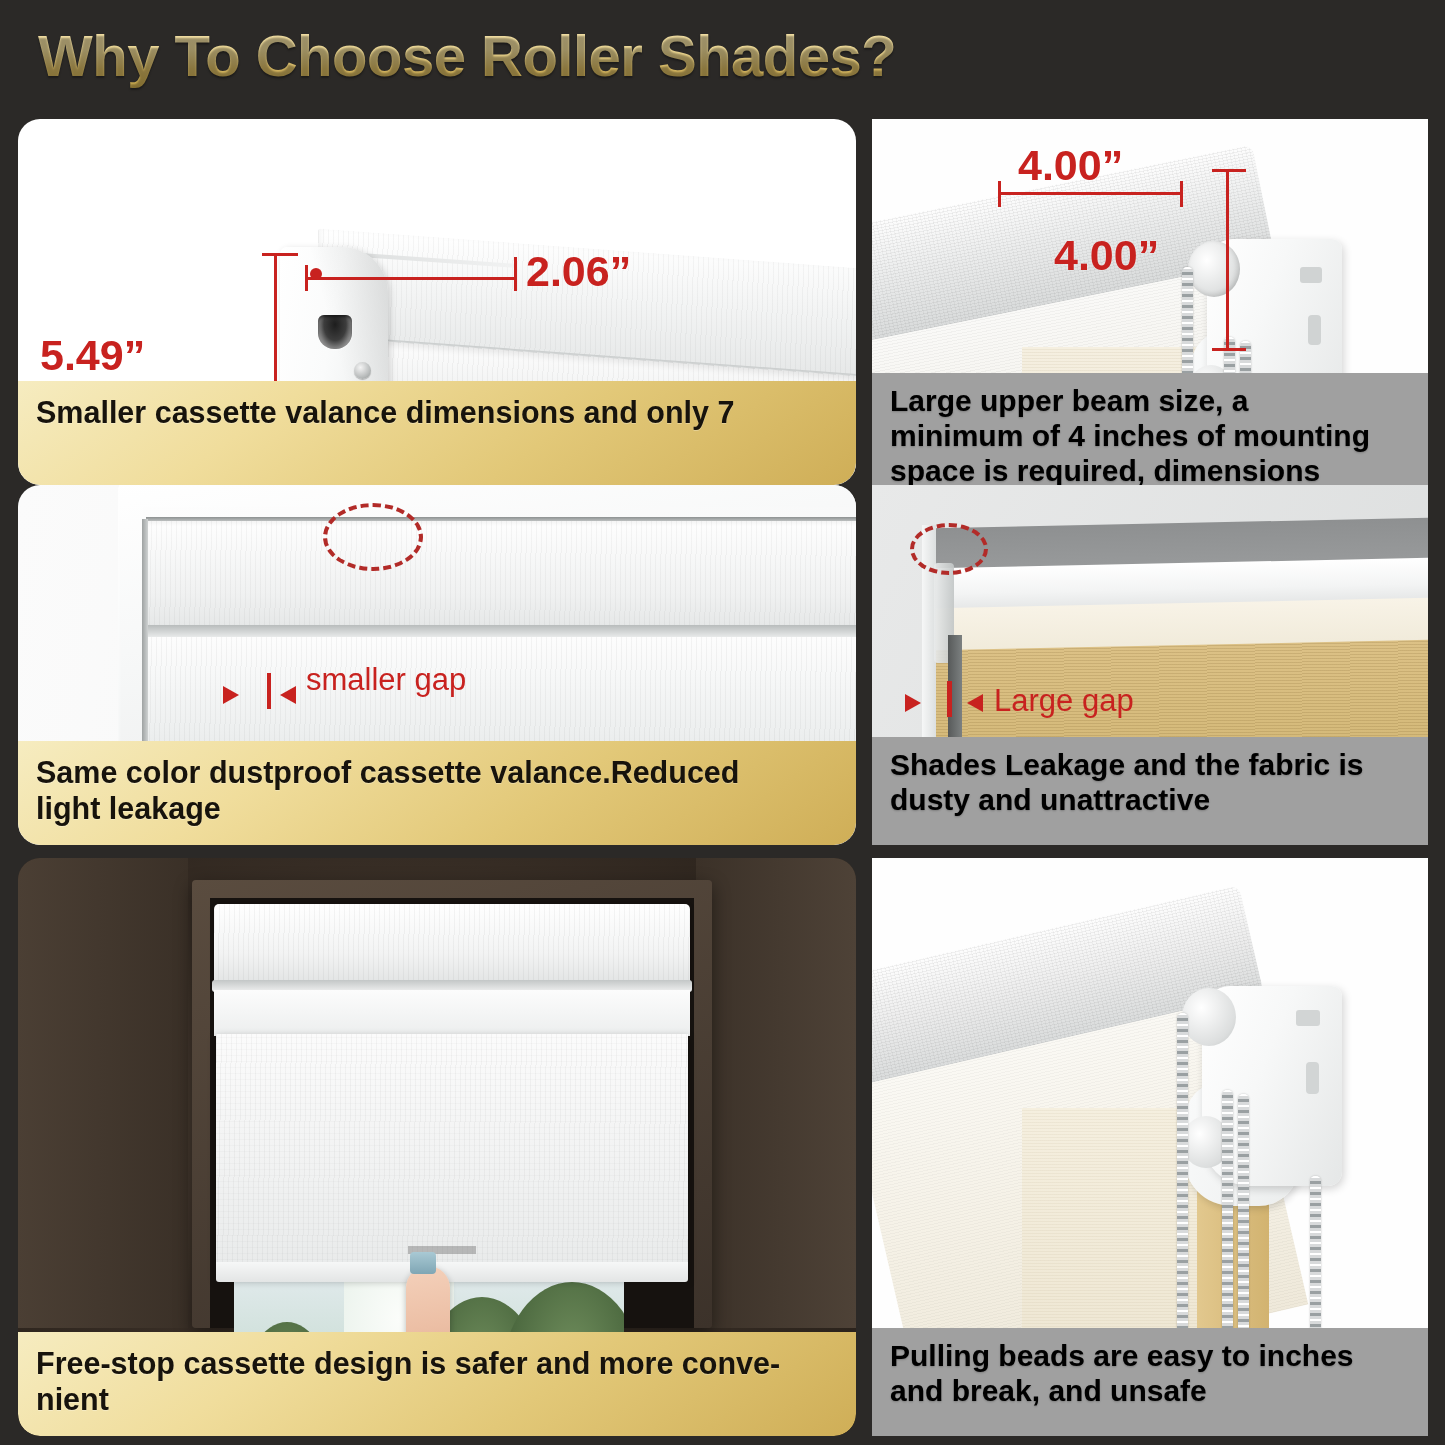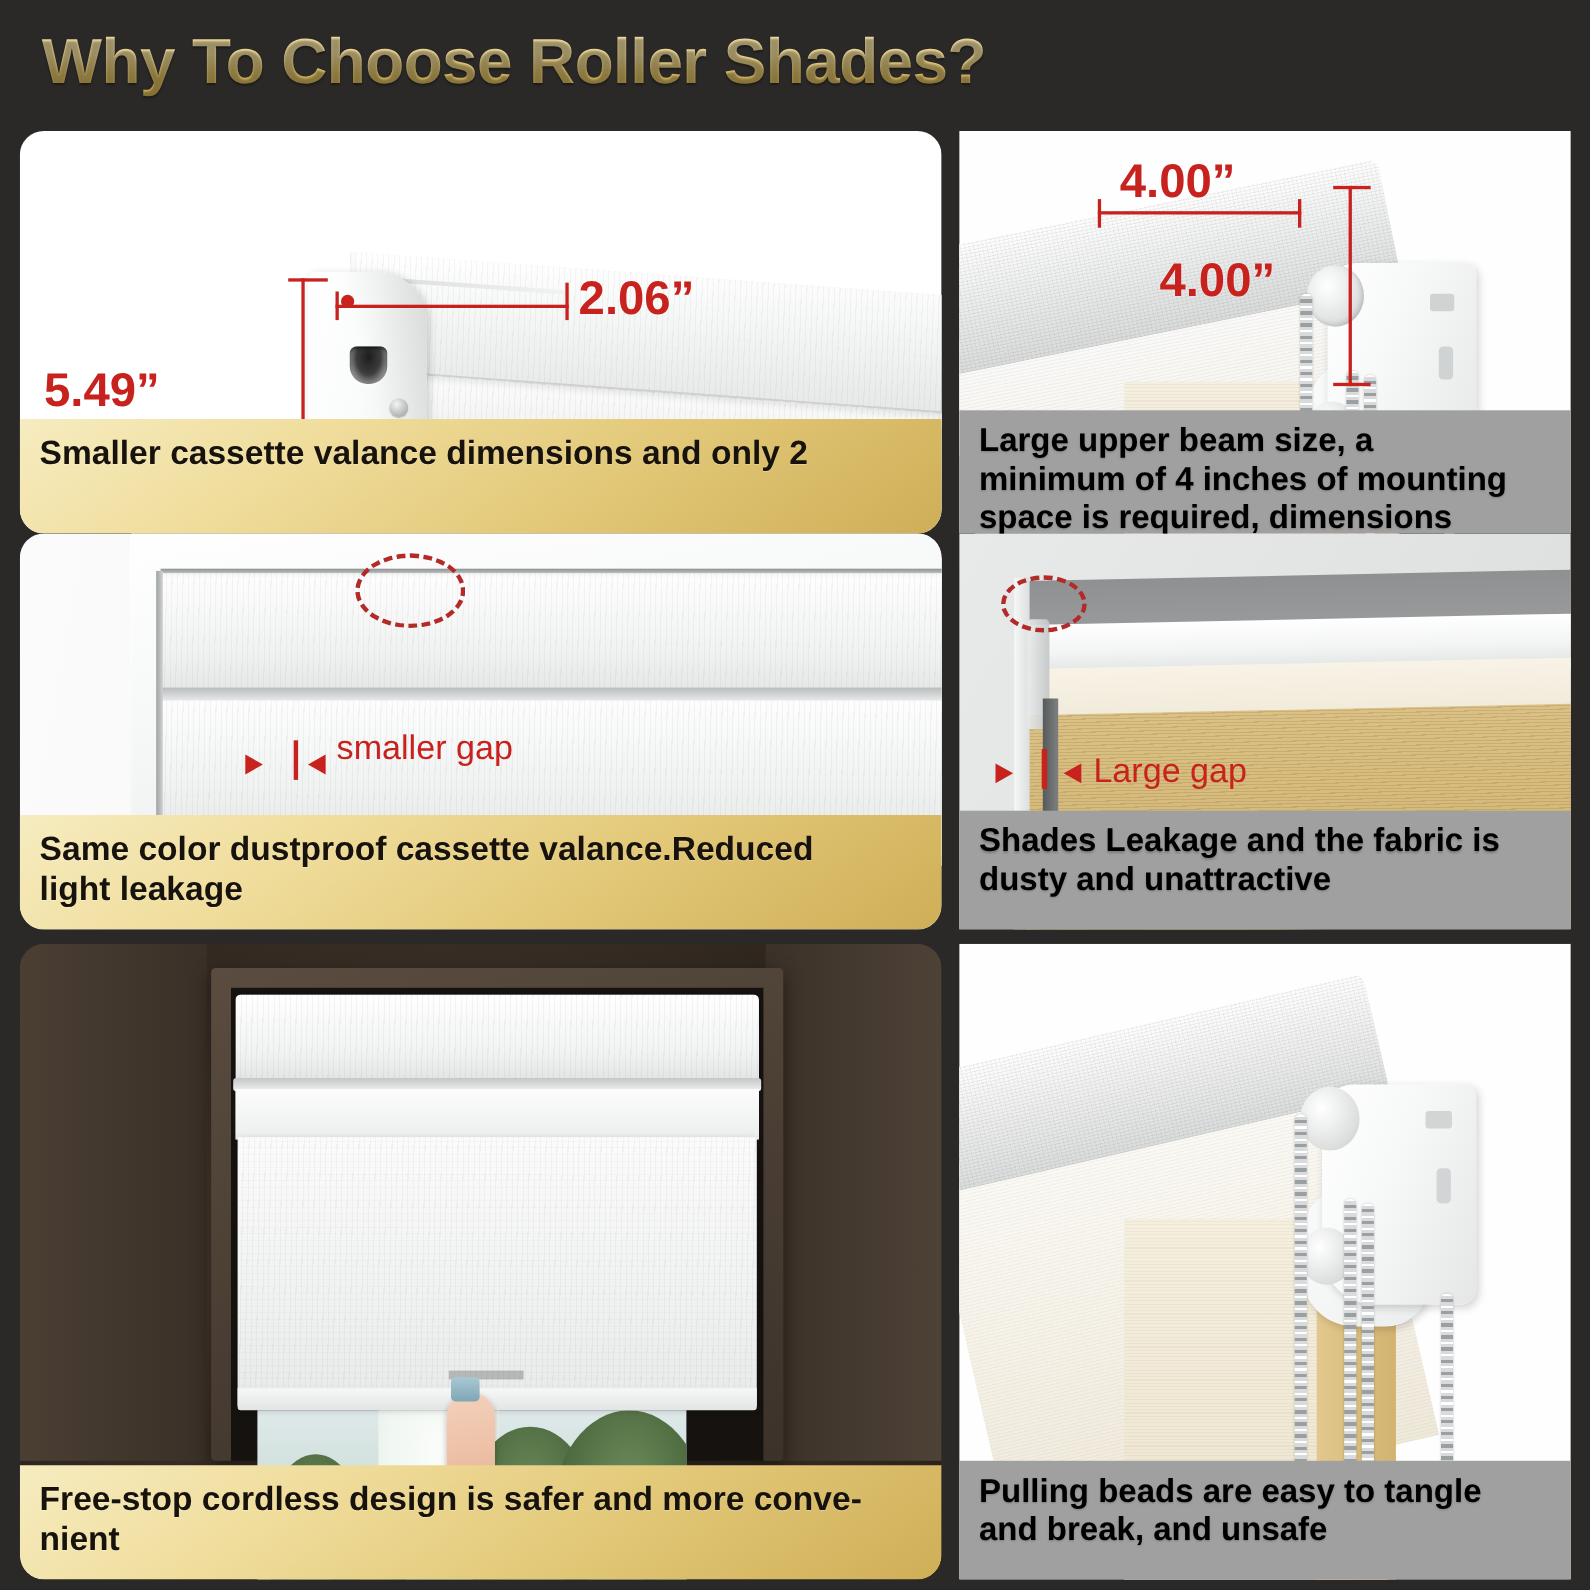--- a/index.html
+++ b/index.html
@@ -495,21 +495,21 @@
     <div class="dim-tick" style="left:287px; top:146px; width:3px; height:26px;"></div>
     <div class="dim-tick" style="left:496px; top:138px; width:3px; height:34px;"></div>
     <div class="dim-label" style="left:508px; top:128px; font-size:43px;">2.06”</div>
 
     <div class="dim-line v" style="left:256px; top:134px; height:208px;"></div>
     <div class="dim-tick" style="left:244px; top:134px; width:36px; height:3px;"></div>
     <div class="dim-tick" style="left:244px; top:339px; width:36px; height:3px;"></div>
     <div class="dim-label" style="left:22px; top:212px; font-size:43px;">5.49”</div>
 
     <div class="cap cap-gold">
-      <div>Smaller cassette valance dimensions and only 2</div>
+      <div>Smaller cassette valance dimensions and only 7</div>
     </div>
   </div>
 
   <div class="panel panel-right" id="p2">
     <div class="photo">
       <div class="bg2"></div>
       <div class="drop-white"></div>
       <div class="drop-beige"></div>
       <div class="drop-tan"></div>
       <div class="roll"></div>
@@ -611,21 +611,21 @@
       <div class="hand-knob"></div>
       <div class="hand"></div>
       <div class="valance"></div>
       <div class="vrail"></div>
       <div class="valance2"></div>
       <div class="shade-main"></div>
       <div class="bottombar"></div>
     </div>
 
     <div class="cap cap-gold">
-      <div>Free-stop cordless design is safer and more conve-</div>
+      <div>Free-stop cassette design is safer and more conve-</div>
       <div>nient</div>
     </div>
   </div>
 
   <div class="panel panel-right" id="p6">
     <div class="photo">
       <div class="bg6"></div>
       <div class="drop6w"></div>
       <div class="drop6b"></div>
       <div class="drop6t"></div>
@@ -636,18 +636,18 @@
       <div class="cyl6b"></div>
       <div class="beadchain" style="left:305px; top:155px; height:400px;"></div>
       <div class="beadchain" style="left:350px; top:232px; height:325px;"></div>
       <div class="beadchain" style="left:366px; top:236px; height:320px;"></div>
       <div class="beadchain" style="left:438px; top:318px; height:240px;"></div>
       <div class="notch" style="left:424px; top:152px; width:24px; height:16px; position:absolute; background:#d2d5d5; border-radius:3px;"></div>
       <div class="notch" style="left:434px; top:204px; width:13px; height:32px; position:absolute; background:#d2d5d5; border-radius:4px;"></div>
     </div>
 
     <div class="cap cap-gray">
-      <div>Pulling beads are easy to tangle</div>
+      <div>Pulling beads are easy to inches</div>
       <div>and break, and unsafe</div>
     </div>
   </div>
 
 </div>
 
 </body></html>

